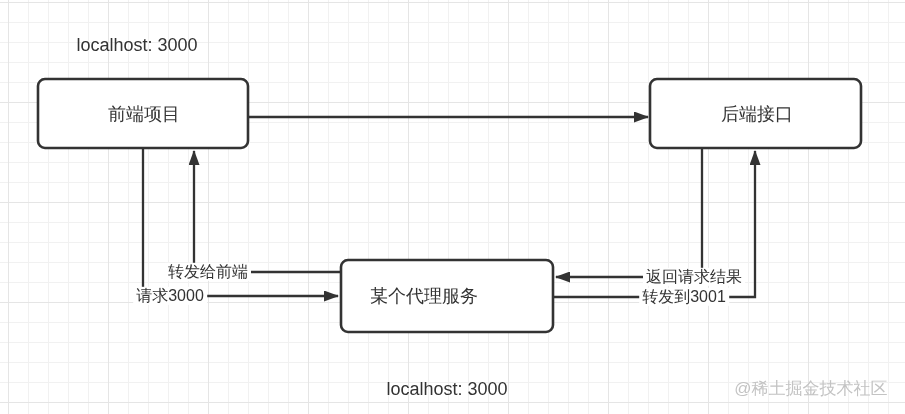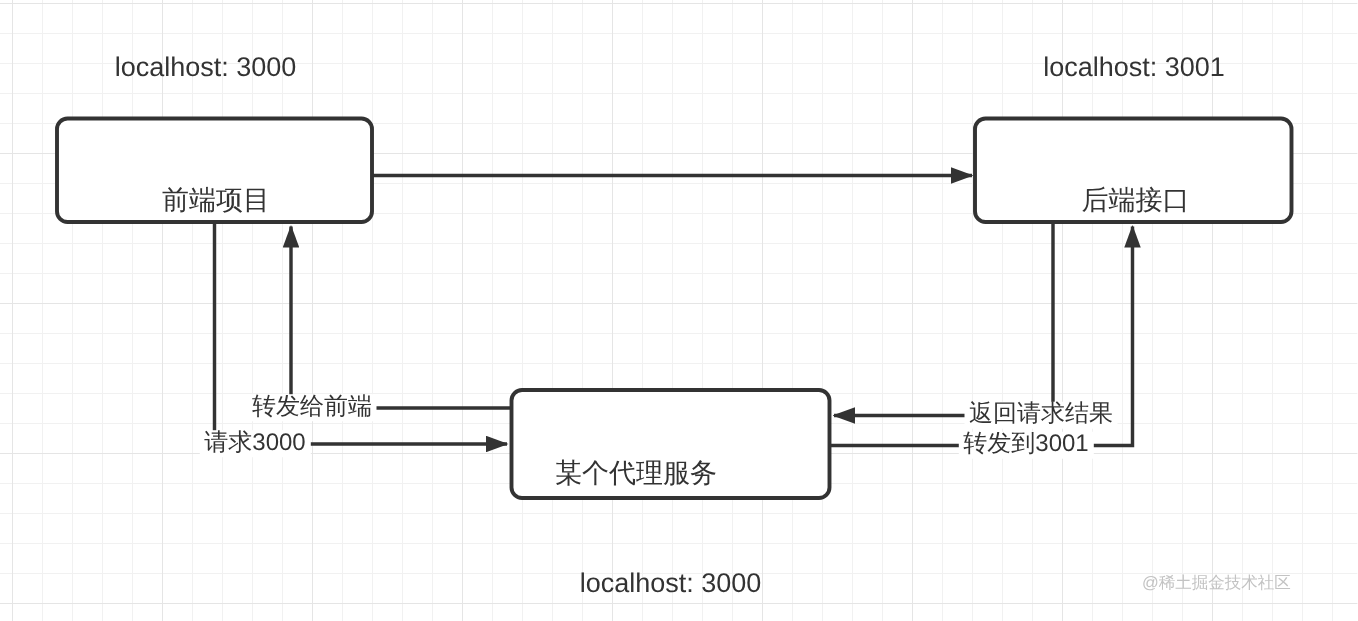--- a/index.html
+++ b/index.html
@@ -30,23 +30,23 @@
   }
   svg.layer{position:absolute;left:0;top:0;width:905px;height:414px;}
   .shape{fill:var(--node-fill);stroke:var(--stroke);stroke-width:2.6;}
   .edge{fill:none;stroke:var(--stroke);stroke-width:2.3;}
   .arrowhead-path{fill:var(--stroke);stroke:none;}
   .lbl{
     position:absolute;transform:translate(-50%,-50%);
     color:var(--stroke);white-space:nowrap;line-height:1.15;
   }
   .host-lbl{font-size:18px;}
-  .node-lbl{font-size:18px;margin-top:20px;}
+  .node-lbl{font-size:18px;}
   .edge-lbl{font-size:16px;background:var(--background);padding:0 3px;}
-  .watermark-lbl{font-size:11px;color:var(--watermark);}
+  .watermark-lbl{font-size:17px;color:var(--watermark);}
 </style>
 </head>
 <body>
 
 <div class="canvas">
 
   <svg class="layer" viewBox="0 0 905 414">
     <defs>
       <marker id="arrow" viewBox="0 0 15 11" refX="14" refY="5.5" markerWidth="15" markerHeight="11" markerUnits="userSpaceOnUse" orient="auto">
         <path class="arrowhead-path" d="M0,0 L15,5.5 L0,11 Z"></path>
@@ -58,21 +58,20 @@
     <path class="edge" d="M 143 148 V 296 H 338" marker-end="url(#arrow)"></path>
     <path class="edge" d="M 702 148 V 277 H 556" marker-end="url(#arrow)"></path>
     <path class="edge" d="M 553 297 H 755 V 151" marker-end="url(#arrow)"></path>
 
     <rect class="shape" x="38" y="79" width="210" height="69" rx="7" ry="7"></rect>
     <rect class="shape" x="650" y="79" width="211" height="69" rx="7" ry="7"></rect>
     <rect class="shape" x="341" y="260" width="212" height="72" rx="7" ry="7"></rect>
   </svg>
 
   <div class="lbl host-lbl" style="left:137px;top:45px;">localhost: 3000</div>
-  <div class="lbl host-lbl" style="left:756px;top:45px;">localhost: 3001</div>
   <div class="lbl host-lbl" style="left:447px;top:389px;">localhost: 3000</div>
 
   <div class="lbl node-lbl" style="left:144px;top:114px;">前端项目</div>
   <div class="lbl node-lbl" style="left:757px;top:114px;">后端接口</div>
   <div class="lbl node-lbl" style="left:424px;top:296px;">某个代理服务</div>
 
   <div class="lbl edge-lbl" style="left:208px;top:272px;">转发给前端</div>
   <div class="lbl edge-lbl" style="left:170px;top:296px;">请求3000</div>
   <div class="lbl edge-lbl" style="left:694px;top:277px;">返回请求结果</div>
   <div class="lbl edge-lbl" style="left:684px;top:297px;">转发到3001</div>

